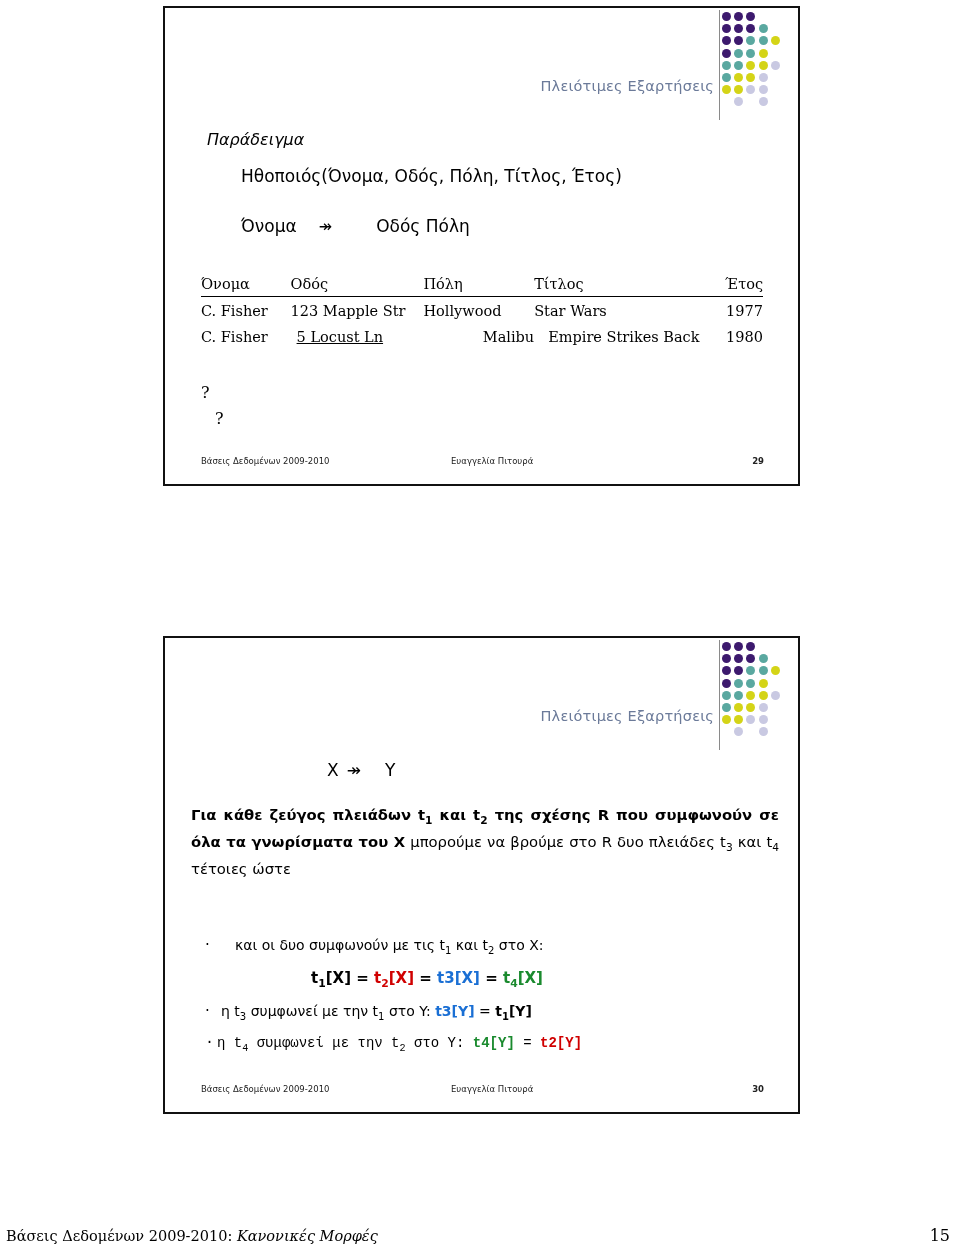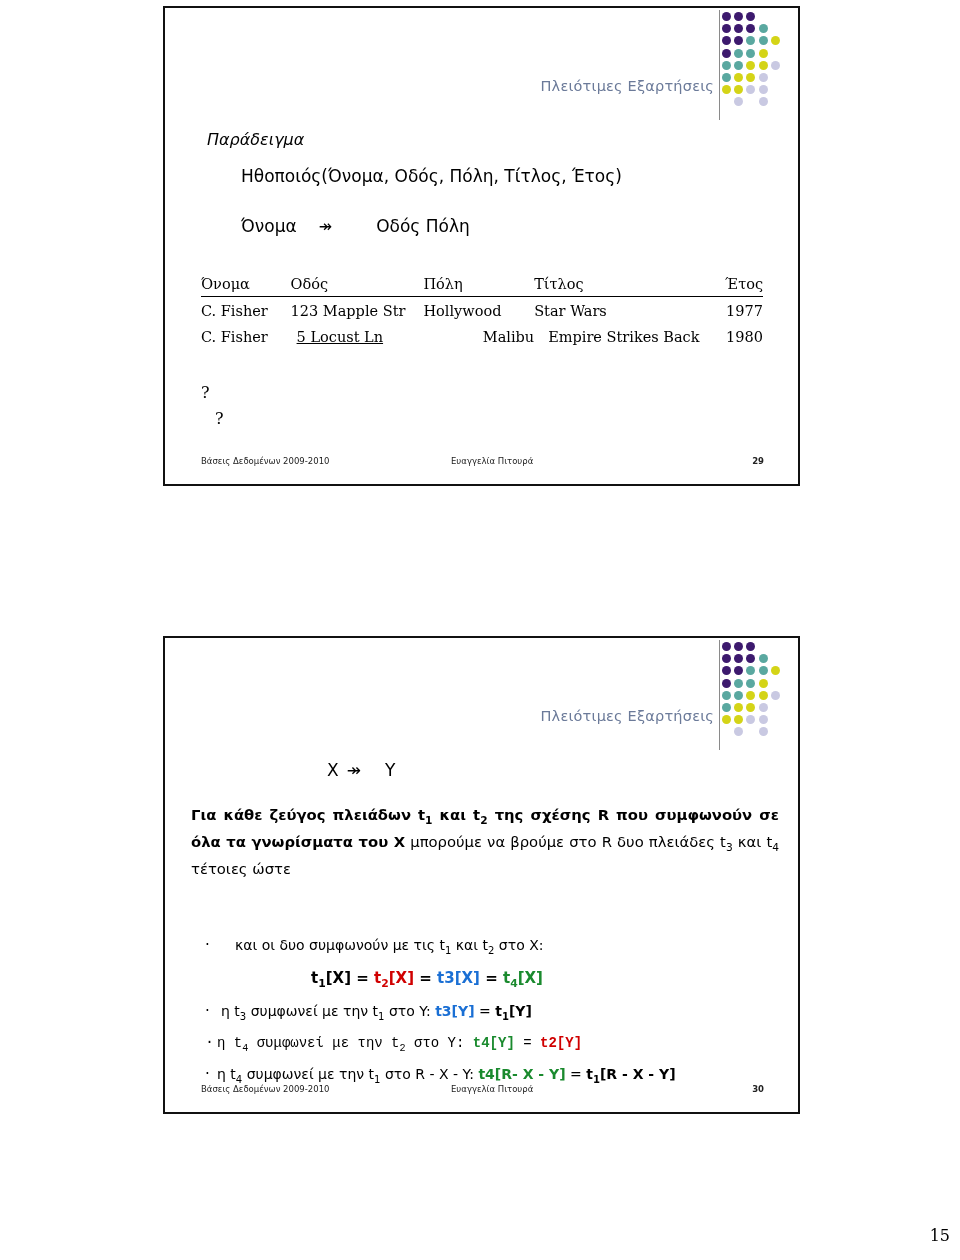--- a/index.html
+++ b/index.html
@@ -390,28 +390,26 @@
 
     <div class="bullet ind-2">
       <span>η t</span><sub>3</sub><span> συμφωνεί με την t</span><sub>1</sub><span> στο Y: </span><span class="t-blue">t3[Y]</span><span> = </span><span class="t-black">t</span><sub class="t-black">1</sub><span class="t-black">[Y]</span>
     </div>
 
 
     <div class="bullet ind-4">
       <span>η t</span><sub>4</sub><span> συμφωνεί με την t</span><sub>2</sub><span> στο Y: </span><span class="t-green">t4[Y]</span><span> = </span><span class="t-red">t2[Y]</span>
     </div>
 
-    <div class="bullet ind-5">
-      <span>η t</span><sub>4</sub><span> συμφωνεί με την t</span><sub>1</sub><span> στο R - X - Y: </span><span class="t-green">t4[R- X - Y]</span><span> = </span><span class="t-black">t</span><sub class="t-black">1</sub><span class="t-black">[R - X - Y]</span>
-    </div>
 
   </div>
 
   <div class="slide-footer">
     <span class="sf-left">Βάσεις Δεδομένων 2009-2010</span>
     <span class="sf-center">Ευαγγελία Πιτουρά</span>
     <span class="sf-right">30</span>
   </div>
 </div>
 
 <div class="page-footer">
+  <span class="pf-text"><span>Βάσεις Δεδομένων 2009-2010: </span><i>Κανονικές Μορφές</i></span>
   <span class="pf-page">15</span>
 </div>
 
 </body></html>

